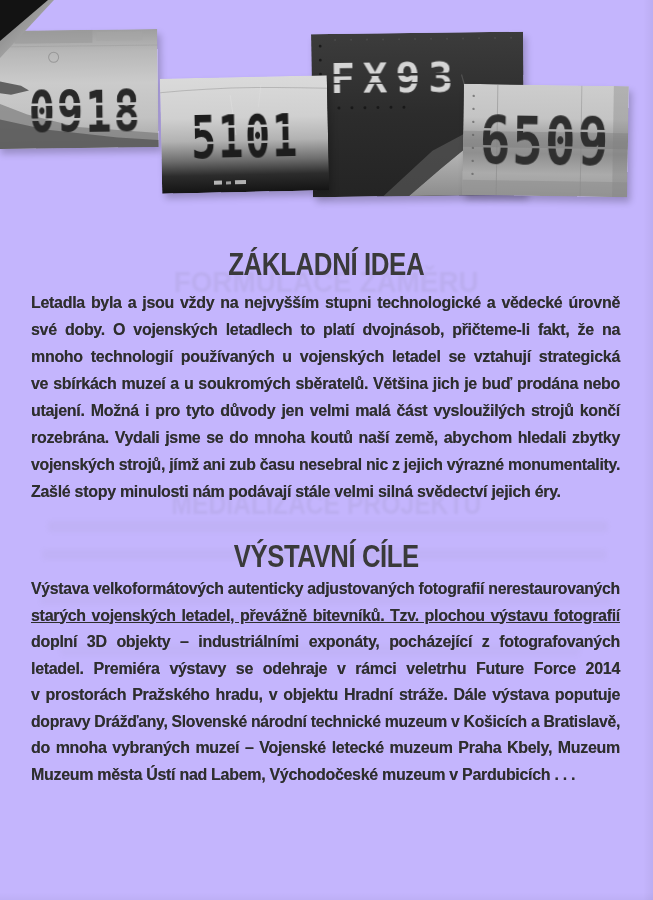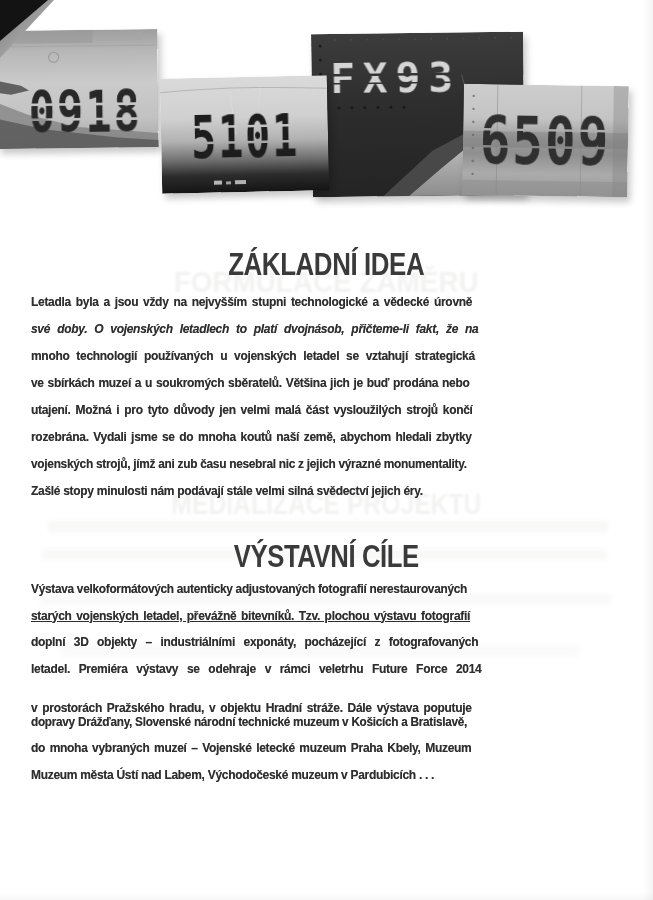--- a/index.html
+++ b/index.html
@@ -1,19 +1,19 @@
 <!DOCTYPE html>
 <html><head>
 <meta charset="utf-8">
 <style>
   html,body{margin:0;padding:0;background:#e8e8e6;}
   .page{
     position:relative;
     width:653px;height:900px;
-    background:#ffffff;
+    background:#c4b5fd;
     overflow:hidden;
     font-family:"Liberation Sans","DejaVu Sans",sans-serif;
   }
   
   .edge-right{position:absolute;top:0;right:0;width:10px;height:100%;
     background:linear-gradient(90deg,rgba(0,0,0,0),rgba(0,0,0,0.045));z-index:4;}
   .edge-bottom{position:absolute;left:0;bottom:0;width:100%;height:8px;
     background:linear-gradient(180deg,rgba(0,0,0,0),rgba(0,0,0,0.03));z-index:4;}
 
   
@@ -44,21 +44,21 @@
     font-weight:bold;font-size:30px;line-height:32px;color:#56564f;
     opacity:0.075;filter:blur(0.9px);z-index:1;}
   .gh1{top:266px;}
   .gh2{top:488px;}
   .ghost-heading .fit{display:inline-block;white-space:nowrap;transform-origin:50% 55%;}
   .gbar{position:absolute;height:11px;background:#77776f;border-radius:3px;
     filter:blur(2.5px);z-index:1;}
 
   
   .para{position:absolute;left:31px;width:589px;z-index:2;color:#2e2e2e;
-    font-weight:bold;font-size:12px;letter-spacing:-0.3px;}
+    font-weight:bold;font-size:16px;letter-spacing:-0.3px;}
   .para1{top:289px;}
   .para2{top:576px;}
   .para1 .line{height:27px;line-height:27px;}
   .para2 .line{height:26.5px;line-height:26.5px;}
   .line{white-space:nowrap;overflow:visible;}
   .line .fit{display:inline-block;white-space:nowrap;transform-origin:0 55%;
     text-shadow:0 0 0.4px rgba(46,46,46,0.55);}
 </style>
 </head>
 <body>
@@ -237,36 +237,36 @@
   <div class="gbar" style="left:48px;top:521px;width:560px;opacity:0.05;"></div>
   <div class="gbar" style="left:42px;top:549px;width:565px;opacity:0.045;"></div>
   <div class="gbar" style="left:40px;top:594px;width:572px;opacity:0.04;"></div>
   <div class="gbar" style="left:60px;top:645px;width:520px;opacity:0.035;"></div>
 
   <div class="heading h1">
     <span class="fit" style="transform: scaleX(0.808664);">ZÁKLADNÍ IDEA</span>
   </div>
   <div class="para para1">
     <div class="line"><span class="fit" style="word-spacing: 1.83381px;">Letadla byla a jsou vždy na nejvyšším stupni technologické a vědecké úrovně</span></div>
-    <div class="line"><span class="fit" style="word-spacing: 3.99432px; font-style: italic;">své doby. O vojenských letadlech to platí dvojnásob, přičteme-li fakt, že na</span></div>
+    <div class="line"><span class="fit" style="word-spacing: 3.99432px;">své doby. O vojenských letadlech to platí dvojnásob, přičteme-li fakt, že na</span></div>
     <div class="line"><span class="fit" style="word-spacing: 3.82617px; text-align: center;">mnoho technologií používaných u vojenských letadel se vztahují strategická</span></div>
     <div class="line"><span class="fit" style="word-spacing: 0.824219px;">ve sbírkách muzeí a u soukromých sběratelů. Většina jich je buď prodána nebo</span></div>
     <div class="line"><span class="fit" style="word-spacing: 1.91016px;">utajení. Možná i pro tyto důvody jen velmi malá část vysloužilých strojů končí</span></div>
     <div class="line"><span class="fit" style="word-spacing: 1.62074px;">rozebrána. Vydali jsme se do mnoha koutů naší země, abychom hledali zbytky</span></div>
     <div class="line"><span class="fit" style="transform: scaleX(0.992627);">vojenských strojů, jímž ani zub času nesebral nic z jejich výrazné monumentality.</span></div>
     <div class="line"><span class="fit">Zašlé stopy minulosti nám podávají stále velmi silná svědectví jejich éry.</span></div>
   </div>
 
   <div class="heading h2">
     <span class="fit" style="transform: scaleX(0.802385);">VÝSTAVNÍ CÍLE</span>
   </div>
   <div class="para para2">
     <div class="line"><span class="fit" style="transform: scaleX(0.990098);">Výstava velkoformátových autenticky adjustovaných fotografií nerestaurovaných</span></div>
     <div class="line"><span class="fit" style="word-spacing: 1.60156px; text-decoration: underline;">starých vojenských letadel, převážně bitevníků. Tzv. plochou výstavu fotografií</span></div>
     <div class="line"><span class="fit" style="word-spacing: 5.53516px;">doplní 3D objekty – industriálními exponáty, pocházející z fotografovaných</span></div>
     <div class="line"><span class="fit" style="word-spacing: 5.65313px;">letadel. Premiéra výstavy se odehraje v rámci veletrhu Future Force 2014</span></div>
-    <div class="line"><span class="fit" style="word-spacing: 1.87344px; margin-top: 13px;">v prostorách Pražského hradu, v objektu Hradní stráže. Dále výstava poputuje</span></div>
+    <div class="line"><span class="fit" style="word-spacing: 1.87344px;">v prostorách Pražského hradu, v objektu Hradní stráže. Dále výstava poputuje</span></div>
     <div class="line"><span class="fit" style="transform: scaleX(0.984744);">dopravy Drážďany, Slovenské národní technické muzeum v Košicích a Bratislavě,</span></div>
     <div class="line"><span class="fit" style="word-spacing: 1.57344px;">do mnoha vybraných muzeí – Vojenské letecké muzeum Praha Kbely, Muzeum</span></div>
     <div class="line"><span class="fit">Muzeum města Ústí nad Labem, Východočeské muzeum v Pardubicích . . .</span></div>
   </div>
 
 </div>
 
 </body></html>

